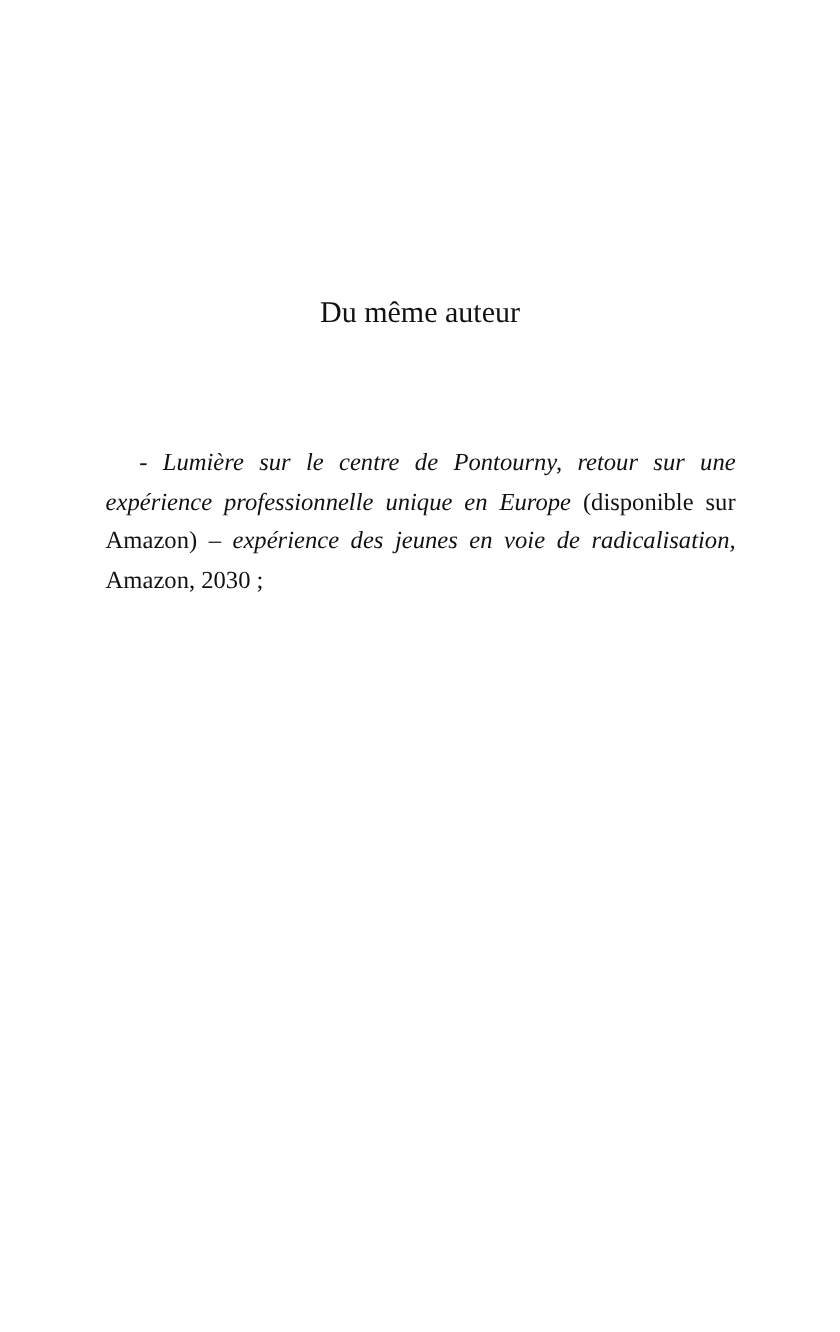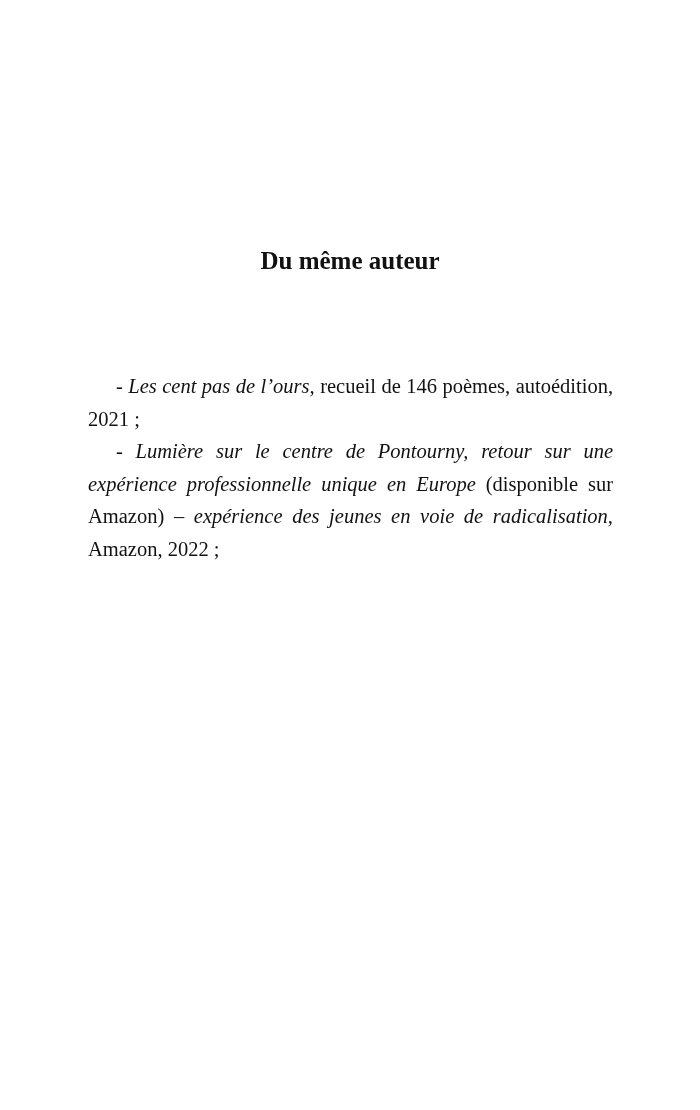--- a/index.html
+++ b/index.html
@@ -14,21 +14,21 @@
       overflow: hidden;
       font-family: "Liberation Serif", "DejaVu Serif", serif;
       color: #111111;
     }
     .page-title {
       position: absolute;
       top: 246px;
       left: 0;
       width: 700px;
       text-align: center;
-      font-weight: bold;
+      font-weight: normal;
       font-size: 25px;
       line-height: 30px;
       margin: 0;
     }
     .bibliography {
       position: absolute;
       top: 370px;
       left: 88px;
       width: 525px;
       font-size: 20.5px;
@@ -43,15 +43,14 @@
       text-align: justify;
     }
     .entry i { font-style: italic; }
   </style>
 </head>
 <body>
 
 <h1 class="page-title">Du même auteur</h1>
 
 <div class="bibliography">
-  <p class="entry"><span>- </span><i>Les cent pas de l’ours,</i><span> recueil de 146 poèmes, autoédition, 2021 ;</span></p>
-  <p class="entry"><span>- </span><i>Lumière sur le centre de Pontourny, retour sur une expérience professionnelle unique en Europe</i><span> (disponible sur Amazon) – </span><i>expérience des jeunes en voie de radicalisation,</i><span> Amazon, 2022 ;</span></p>
+  <p class="entry"><span>- </span><i>Lumière sur le centre de Pontourny, retour sur une expérience professionnelle unique en Europe</i><span> (disponible sur Amazon) – </span><i>expérience des jeunes en voie de radicalisation,</i><span> Amazon, 2030 ;</span></p>
 </div>
 
 </body></html>

